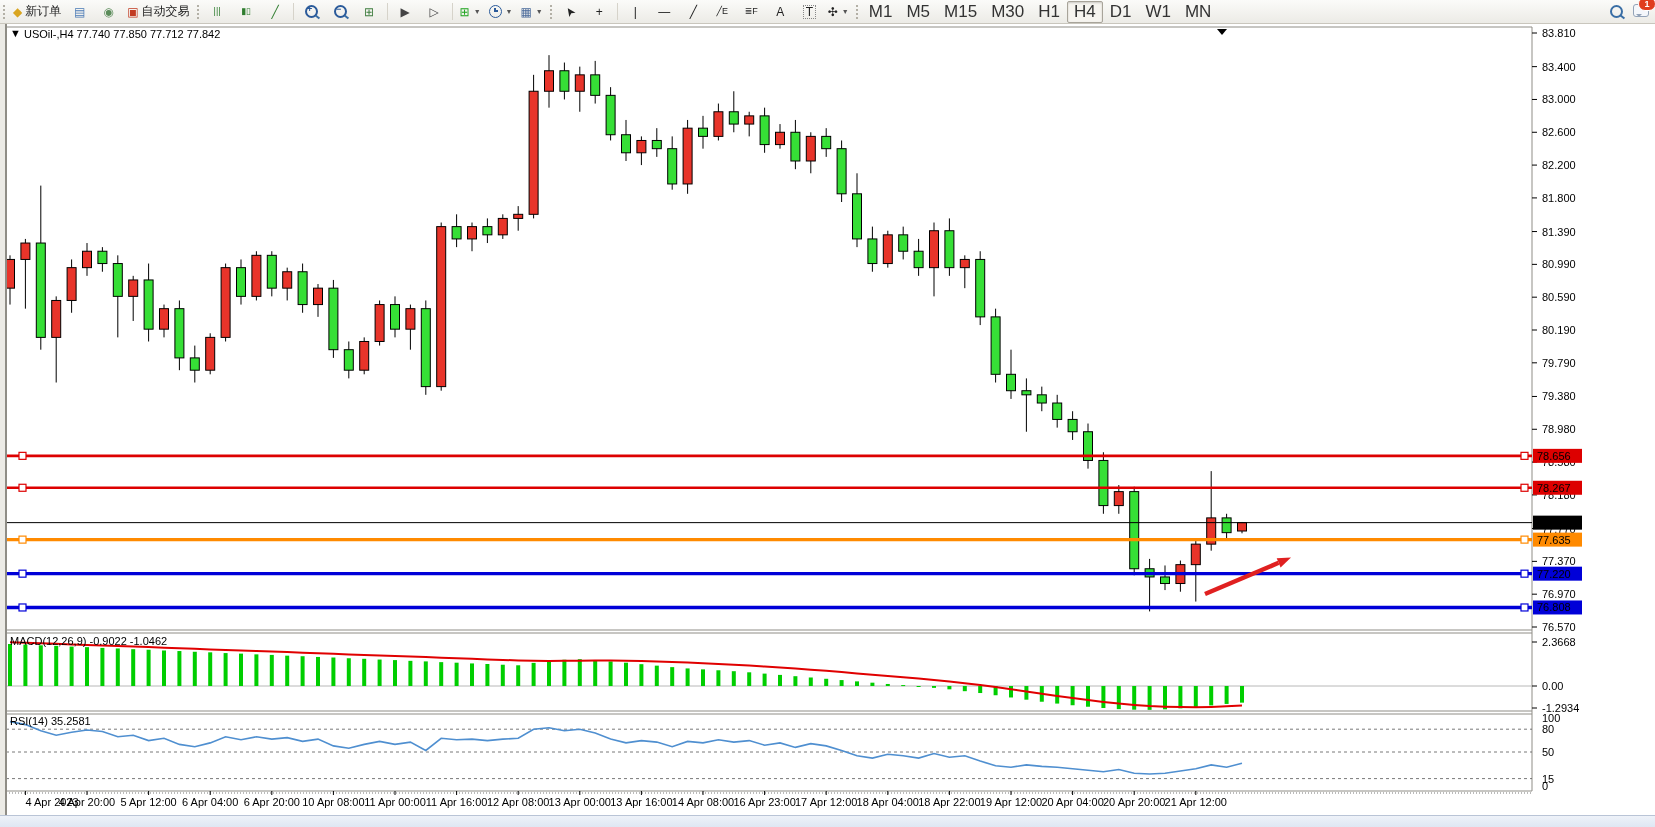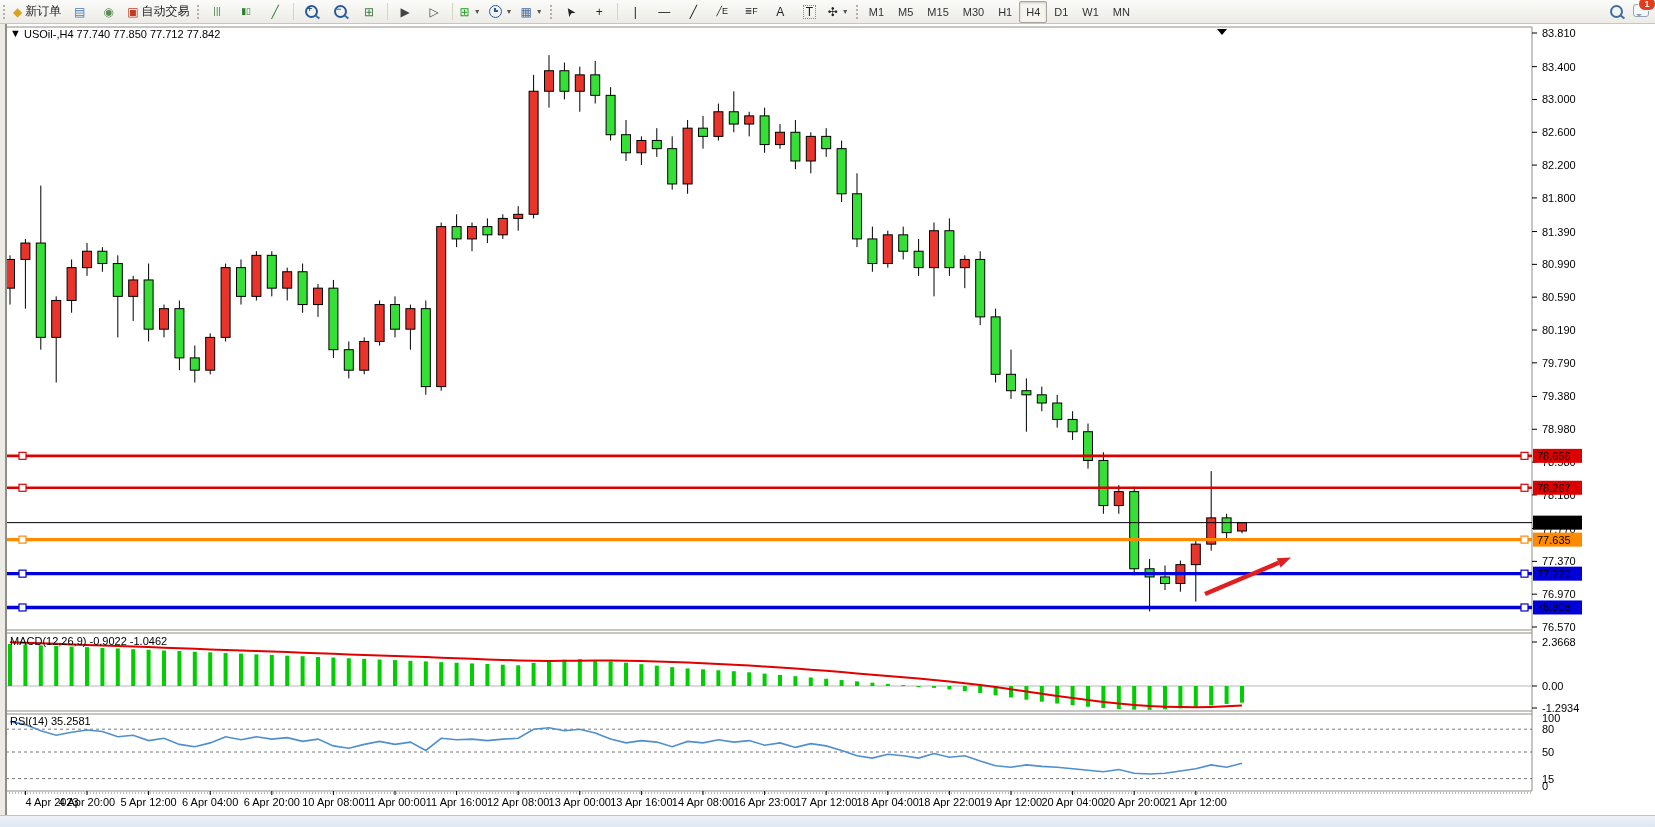--- a/index.html
+++ b/index.html
@@ -10,21 +10,21 @@
     display:flex;align-items:center;z-index:5;}
   .tb-handle{width:5px;height:16px;margin:0 2px;
     background-image:radial-gradient(circle,#b3b0a6 1px,transparent 1.3px);
     background-size:4px 4px;}
   .tb-sep{width:1px;height:17px;background:#d6d3ca;margin:0 3px;}
   .tbtn{height:20px;min-width:21px;display:flex;align-items:center;justify-content:center;
     gap:3px;padding:0 3px;border:1px solid transparent;border-radius:2px;
     font-size:12px;color:#222;cursor:default;white-space:nowrap;}
   .tbtn .glyph{line-height:1;}
   .tbtn .caret{font-size:7px;color:#555;margin-left:1px;}
-  .tf{font-size:11px;color:#333;height:20px;display:flex;align-items:center;
+  .tf{font-size:17px;color:#333;height:20px;display:flex;align-items:center;
     padding:0 6px;border:1px solid transparent;border-radius:2px;}
   .tf.active{background:#f6f4ef;border-color:#a8a49a;box-shadow:inset 0 1px 2px rgba(0,0,0,.18);}
   .tb-right{position:absolute;right:6px;top:0;height:23px;display:flex;align-items:center;gap:10px;}
   .icon-search{width:9px;height:9px;border:2px solid #3a6ea5;border-radius:50%;position:relative;display:inline-block;}
   .icon-search::after{content:'';position:absolute;width:5px;height:2px;background:#3a6ea5;
     right:-4px;bottom:-2px;transform:rotate(40deg);}
   .icon-bubble{width:14px;height:11px;border:1.5px solid #93a3b8;border-radius:3px;
     background:#f4f7fb;position:relative;display:inline-block;}
   .icon-bubble::after{content:'';position:absolute;left:2px;bottom:-4px;border:3px solid transparent;
     border-top-color:#93a3b8;}

